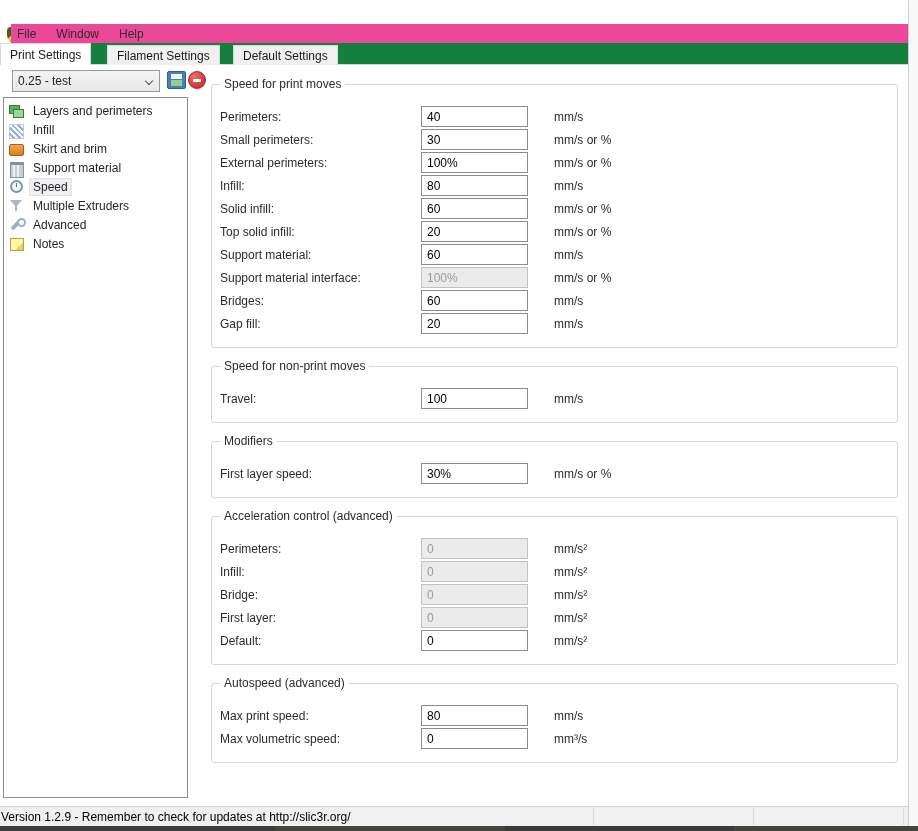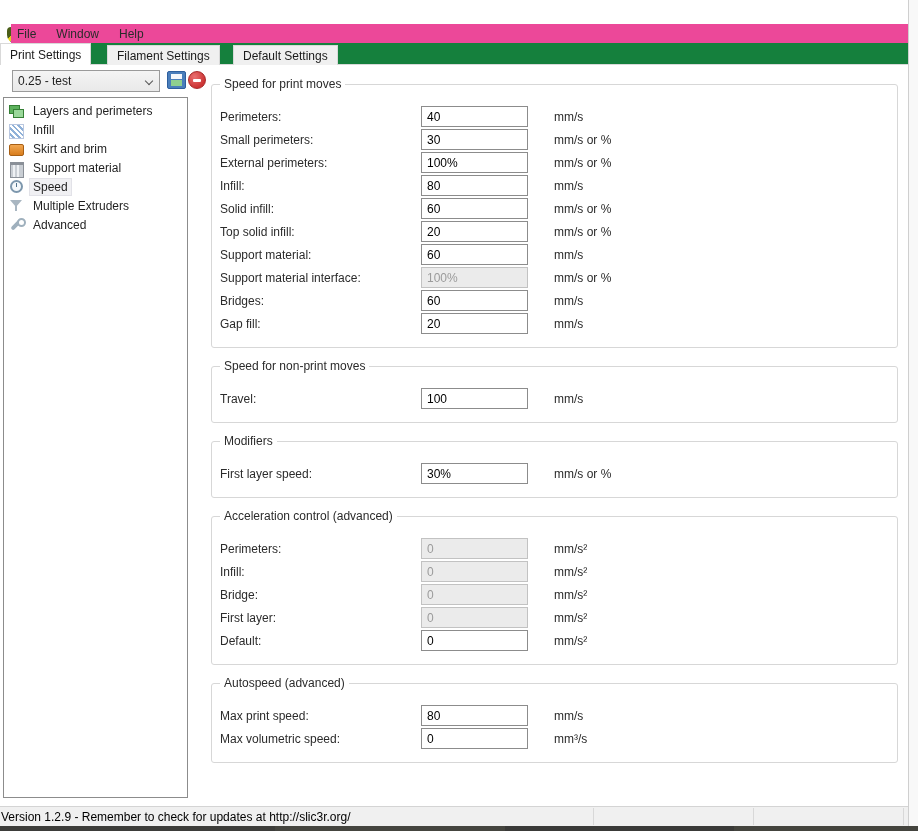--- a/index.html
+++ b/index.html
@@ -147,20 +147,24 @@
       <span class="tree-label">Speed</span>
     </div>
     <div class="tree-item">
       <span class="tree-icon icon-funnel"></span>
       <span class="tree-label">Multiple Extruders</span>
     </div>
     <div class="tree-item">
       <span class="tree-icon icon-wrench"></span>
       <span class="tree-label">Advanced</span>
     </div>
+    <div class="tree-item">
+      <span class="tree-icon icon-note"></span>
+      <span class="tree-label">Notes</span>
+    </div>
   </div>
 
 <div id="content">
     <div class="group">
       <span class="group-title">Speed for print moves</span>
       <div class="row">
         <span class="flabel">Perimeters:</span>
         <input type="text" value="40" style="">
         <span class="unit">mm/s</span>
       </div>

